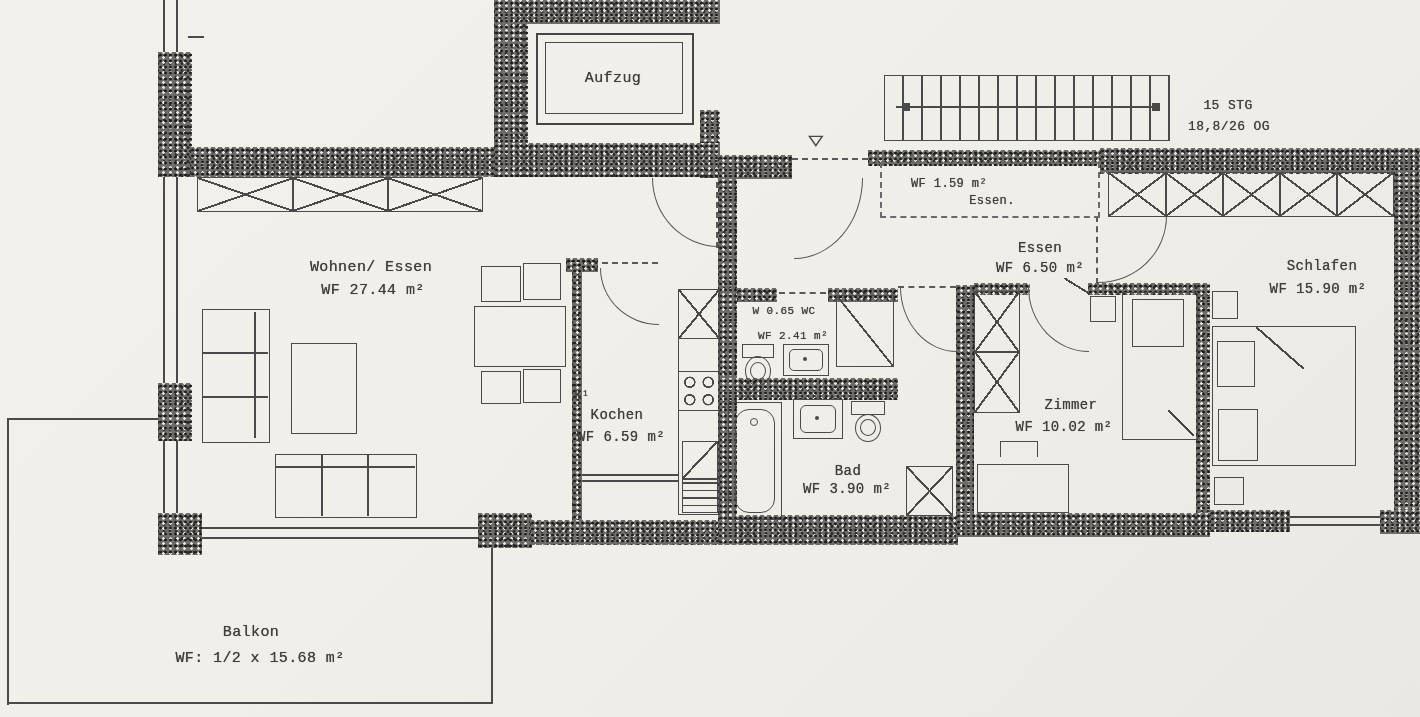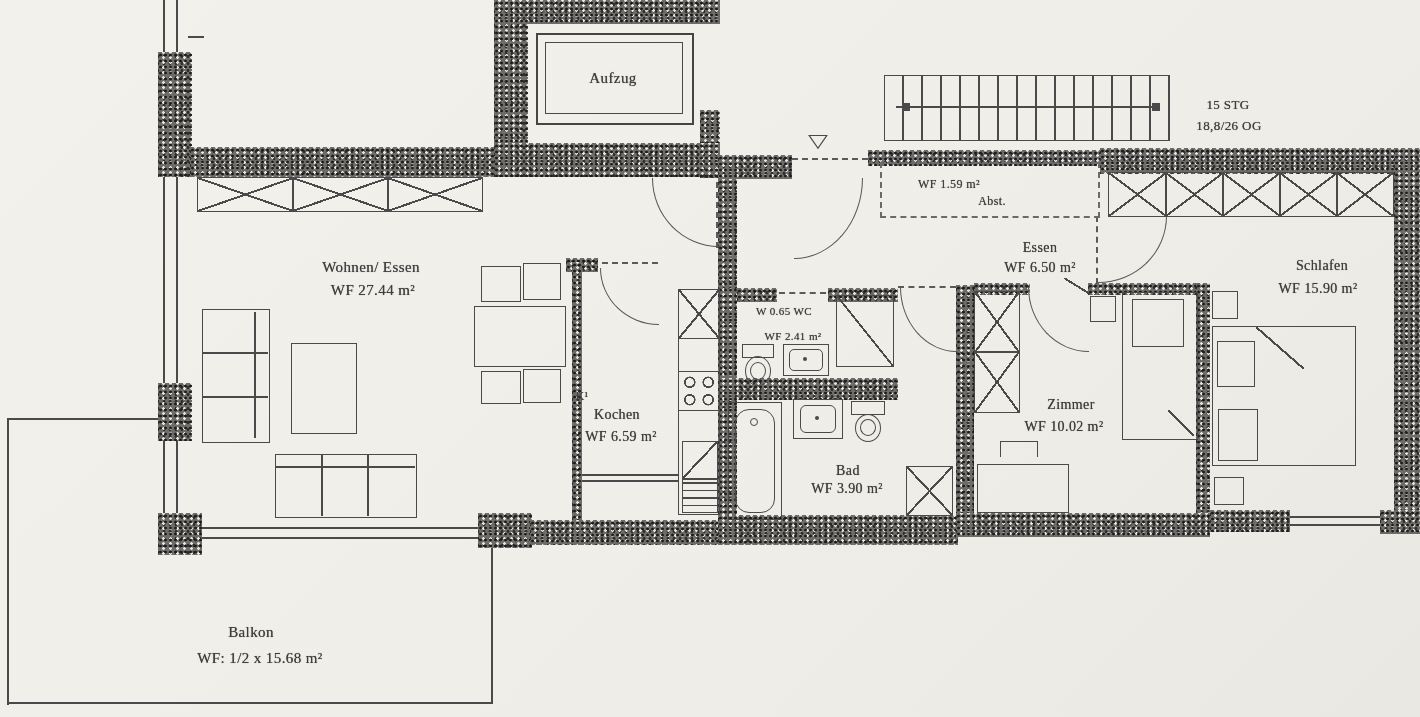--- a/index.html
+++ b/index.html
@@ -1,18 +1,18 @@
 <!DOCTYPE html>
 <html><head>
 <meta charset="utf-8">
 <style>
   html,body{margin:0;padding:0;background:#e8e7e2;}
   #stage{position:relative;width:1420px;height:717px;overflow:hidden;
          background:linear-gradient(135deg,#f2f1ec 0%,#efeee9 55%,#e9e8e2 100%);
-         font-family:Liberation Serif, serif;color:#3f3f3f;}
+         font-family:Liberation Mono, monospace;color:#3f3f3f;}
   .abs{position:absolute;}
   
   .w{position:absolute;background-color:#6e6c68;
      background-image:
        radial-gradient(circle,#1c1c1c 1px,transparent 1.7px),
        radial-gradient(circle,#e6e5df 1px,transparent 1.6px),
        radial-gradient(circle,#2f2f2f 1.1px,transparent 1.8px);
      background-size:5px 6px,7px 5px,6px 7px;
      background-position:0 0,2px 3px,3px 1px;}
   .ln{position:absolute;background:#4a4a4a;}
@@ -109,21 +109,21 @@
   <div class="tri" style="left:808px;top:128px">▽</div>
   <div class="dash-h" style="left:792px;top:158px;width:76px"></div>
   <div class="dash-h" style="left:602px;top:262px;width:56px"></div>
   <div class="dash-h" style="left:779px;top:292px;width:47px"></div>
   <div class="dash-h" style="left:898px;top:286px;width:58px"></div>
   <div class="dash-v" style="left:716px;top:182px;height:66px"></div>
   <div class="dash-v" style="left:1096px;top:216px;height:68px"></div>
 
   <div class="dashbox" style="left:880px;top:162px;width:216px;height:52px"></div>
   <div class="lbl s12" style="left:949px;top:184px">WF 1.59 m²</div>
-  <div class="lbl s12" style="left:992px;top:201px">Abst.</div>
+  <div class="lbl s12" style="left:992px;top:201px">Essen.</div>
 
   <div class="arc bl" style="left:652px;top:178px;width:66px;height:68px"></div>
   <div class="arc br" style="left:794px;top:178px;width:68px;height:80px"></div>
   <div class="arc bl" style="left:600px;top:268px;width:58px;height:56px"></div>
   <div class="arc bl" style="left:900px;top:287px;width:56px;height:64px"></div>
   <div class="arc bl" style="left:1028px;top:287px;width:60px;height:64px"></div>
   <div class="abs diag1" style="left:1064px;top:278px;width:26px;height:16px"></div>
   <div class="arc br" style="left:1098px;top:216px;width:68px;height:66px"></div>
 
   <div class="xbox" style="left:197px;top:177px;width:95px;height:33px"></div>

